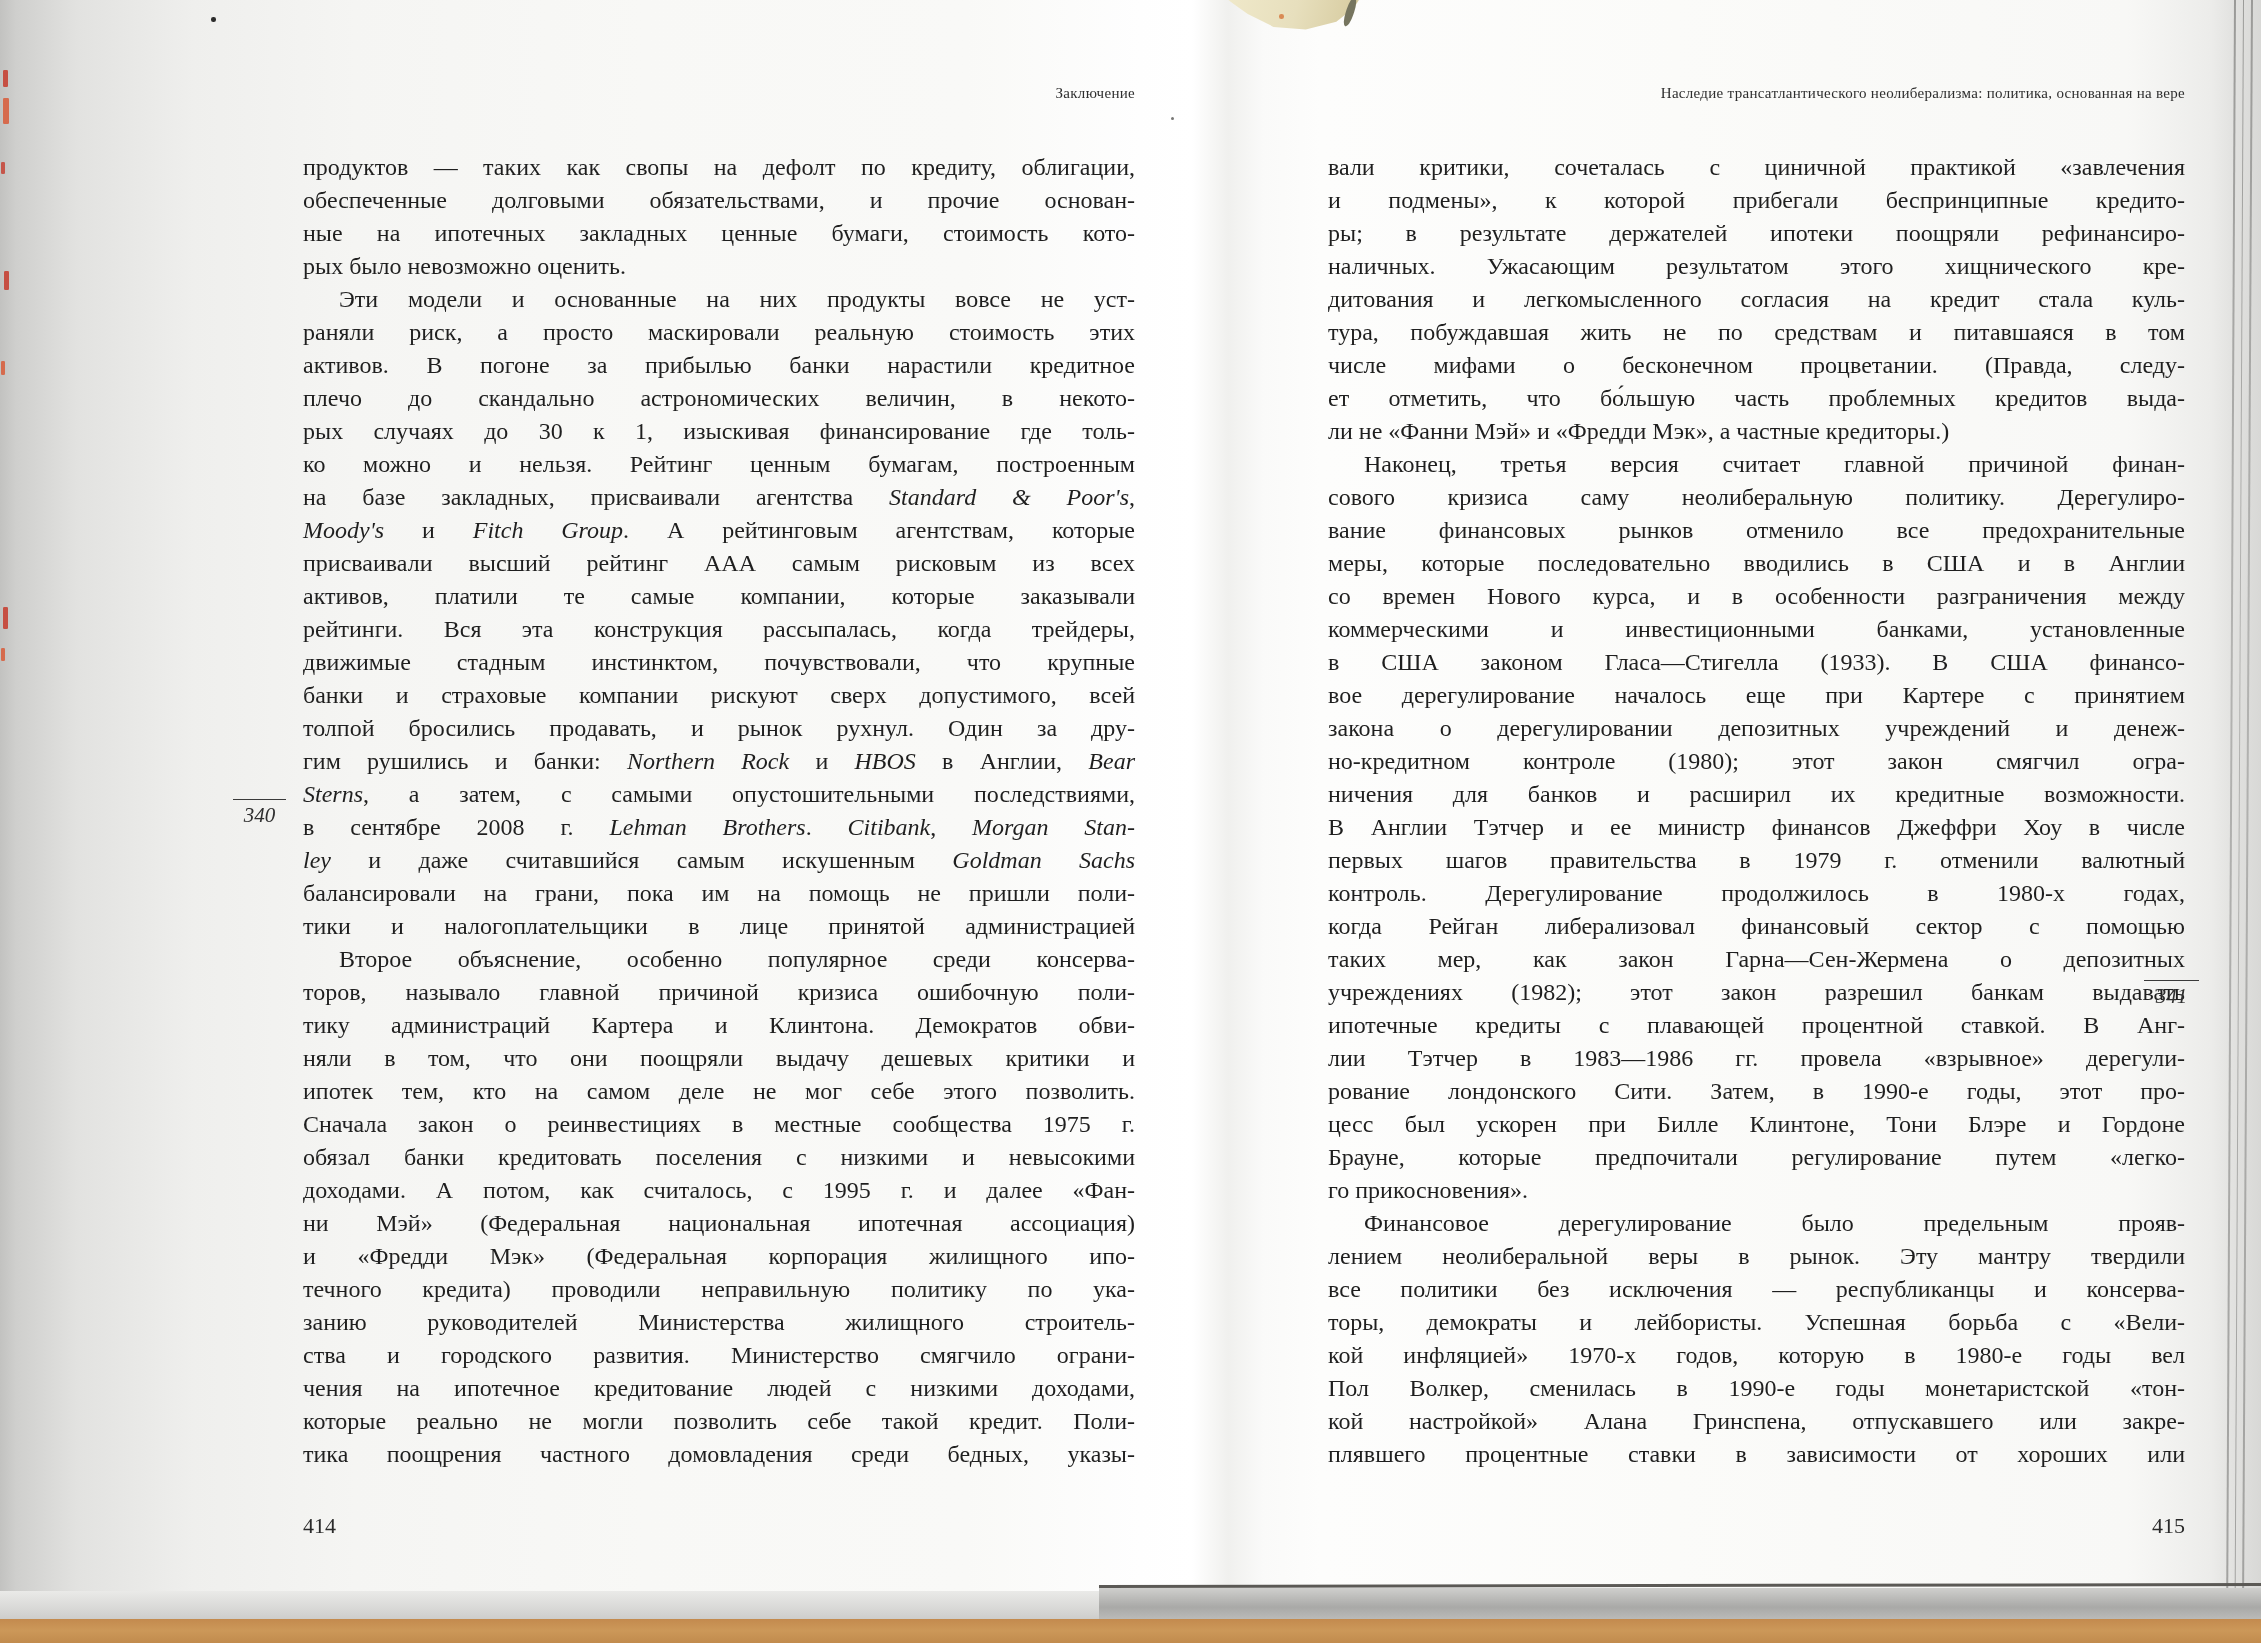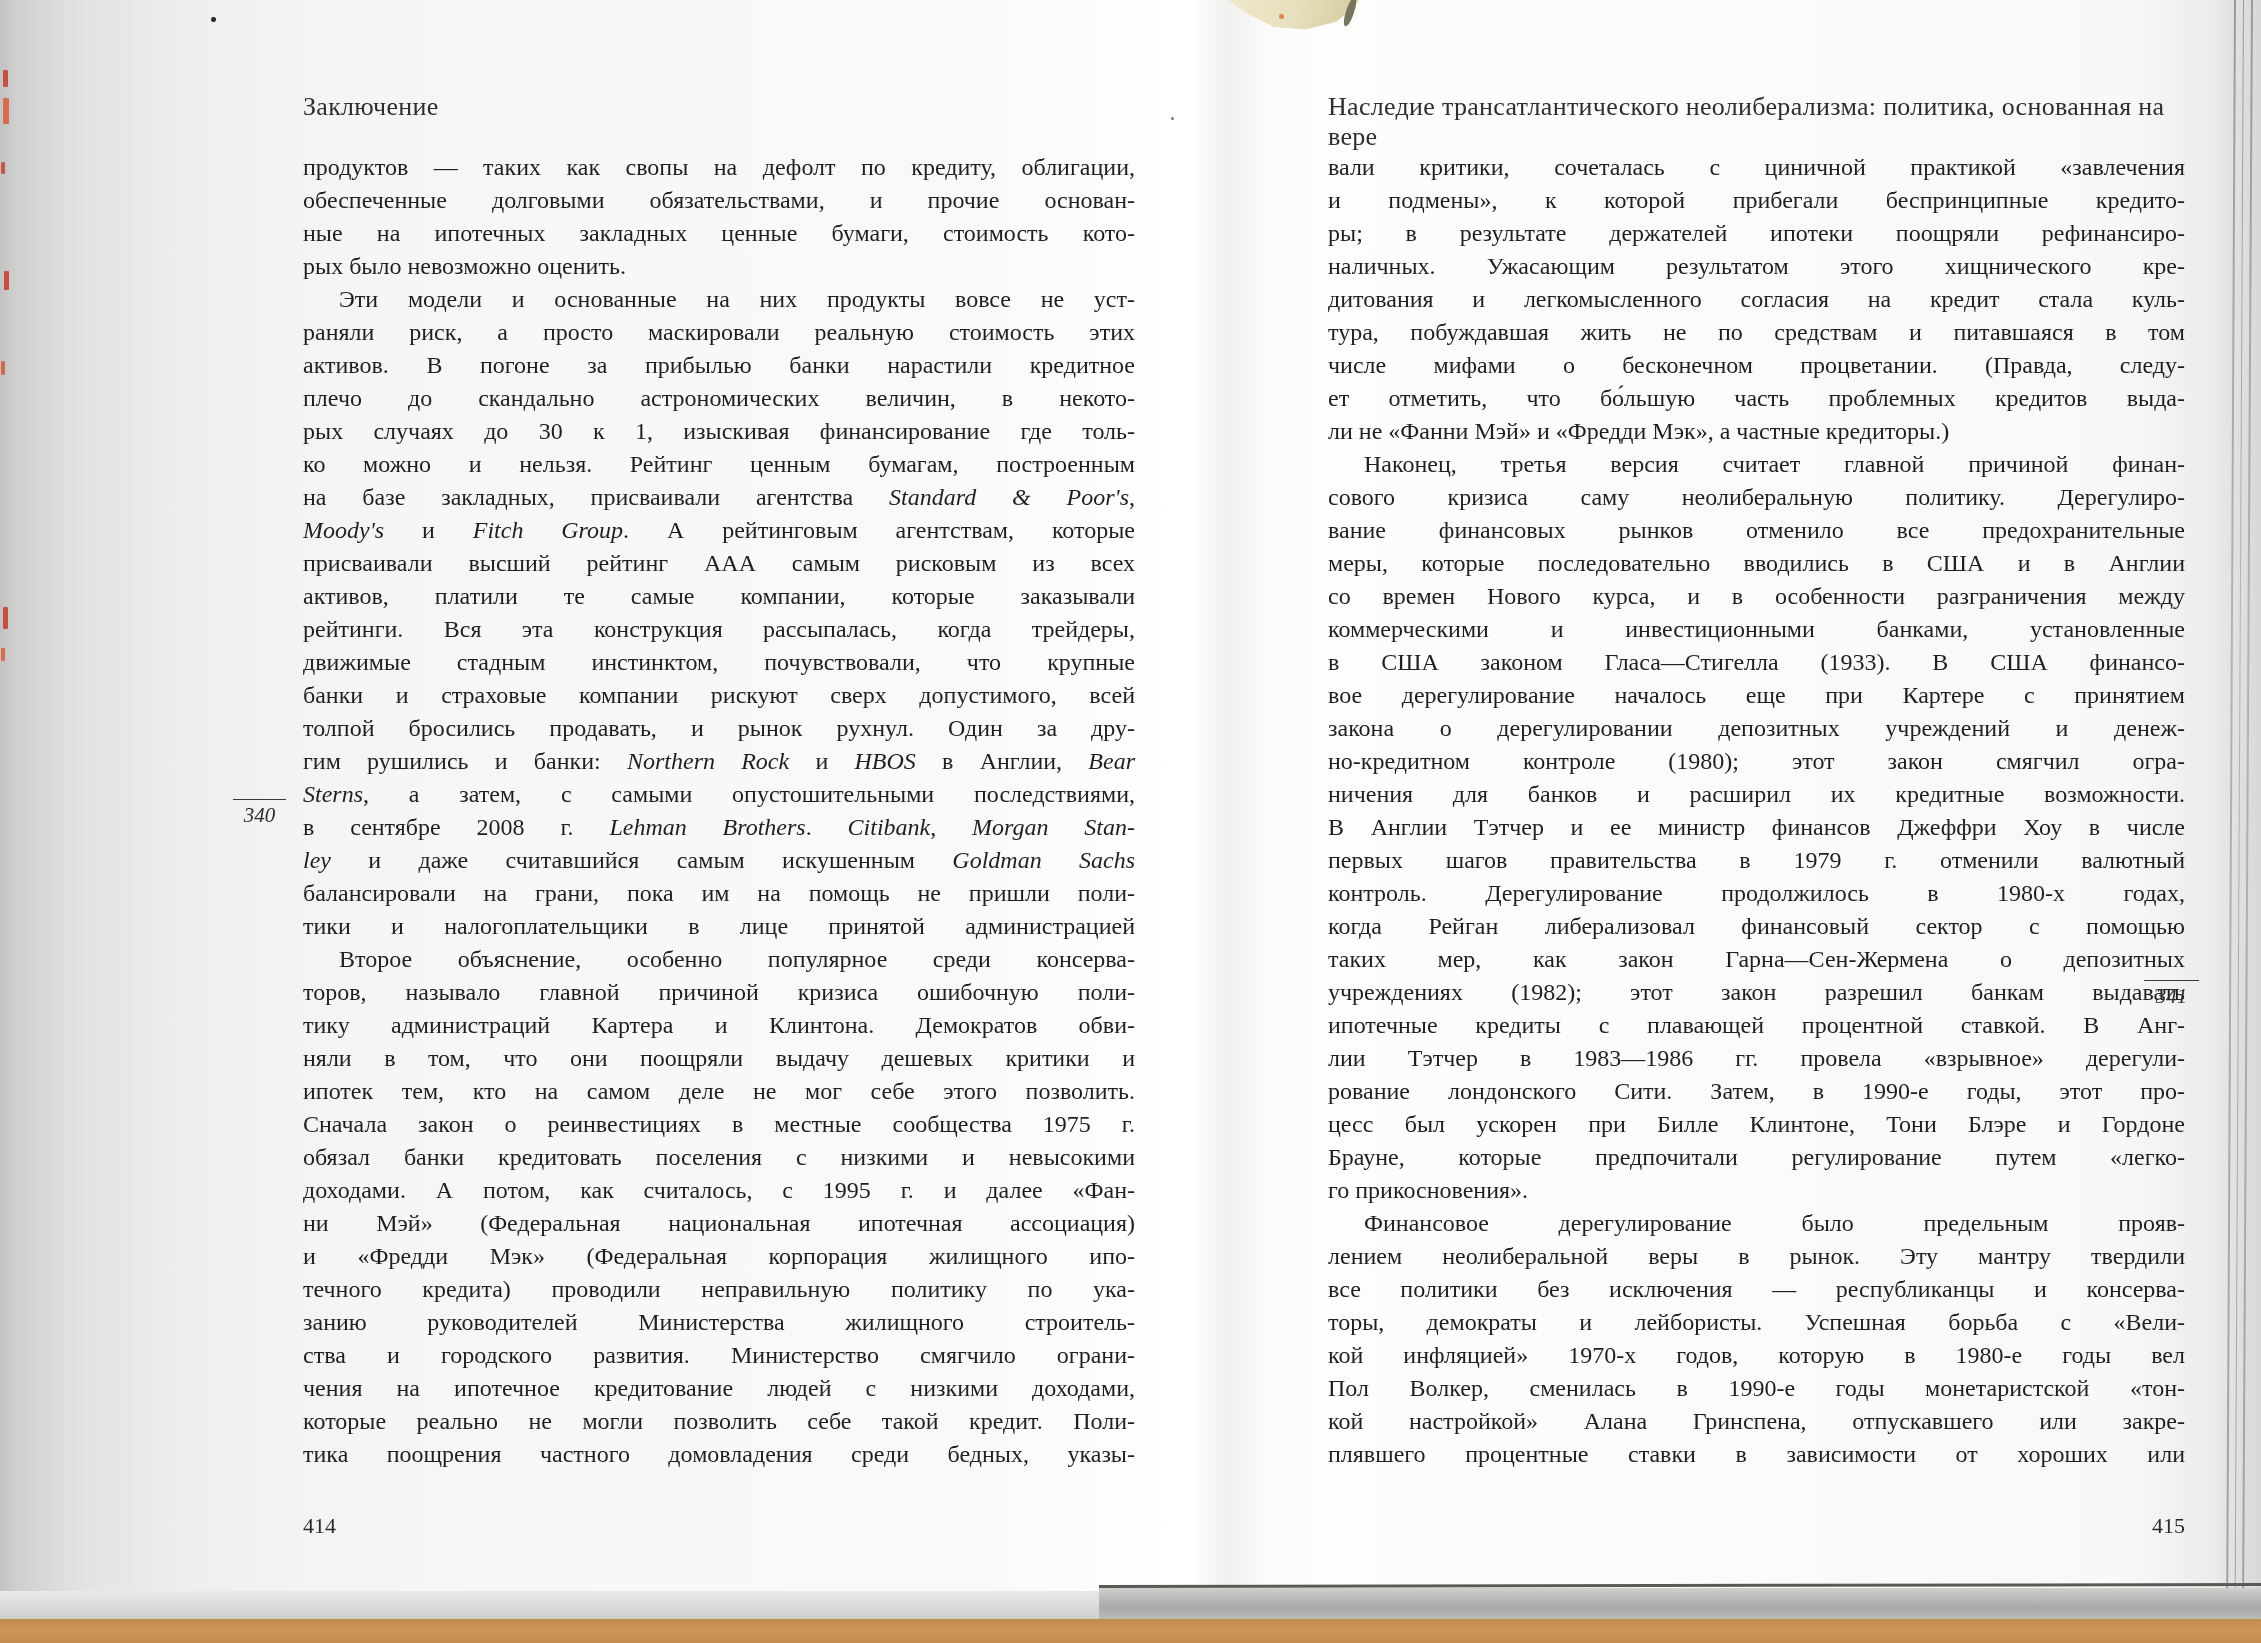--- a/index.html
+++ b/index.html
@@ -6,22 +6,22 @@
   body{width:2261px;height:1644px;overflow:hidden;background:#ffffff;
        font-family:"Liberation Serif","DejaVu Serif",serif;}
   .scan{position:relative;width:2261px;height:1644px;overflow:hidden;
     background:
       linear-gradient(90deg,
         #c2c2c0 0px,#cfcfcd 16px,#e2e2e0 77px,#efefed 193px,#f5f5f3 355px,
         #f8f8f6 645px,#f9f9f7 967px,#fefefe 1141px,#ffffff 1192px,
         #f0f0ee 1228px,#fafaf9 1263px,#fdfdfc 1321px,#fbfbf9 1676px,
         #f8f8f6 2127px,#ececea 2211px,#e0e0de 2237px,#d8d8d6 2261px);}
   .page{position:absolute;top:0;bottom:0;}
-  .running-header{position:absolute;top:92px;width:100%;text-align:left;
-    font-size:26px;color:#2e2e2e;letter-spacing:0.3px;}
+  .running-header{position:absolute;top:85px;width:100%;text-align:right;
+    font-size:15px;color:#2e2e2e;letter-spacing:0.3px;}
   .body-text{position:absolute;top:151px;left:0;right:0;
     font-size:24px;line-height:33px;color:#1f1f1f;}
   .line{text-align:justify;text-align-last:justify;white-space:normal;}
   .line.indent{text-indent:36px;}
   .line.pend{text-align-last:left;}
   .left-page{left:303px;width:832px;}
   .right-page{left:1328px;width:857px;}
   .page-num{position:absolute;top:1513px;font-size:22px;color:#2a2a2a;}
   .page-num.pn-left{left:0;}
   .page-num.pn-right{right:0;}

